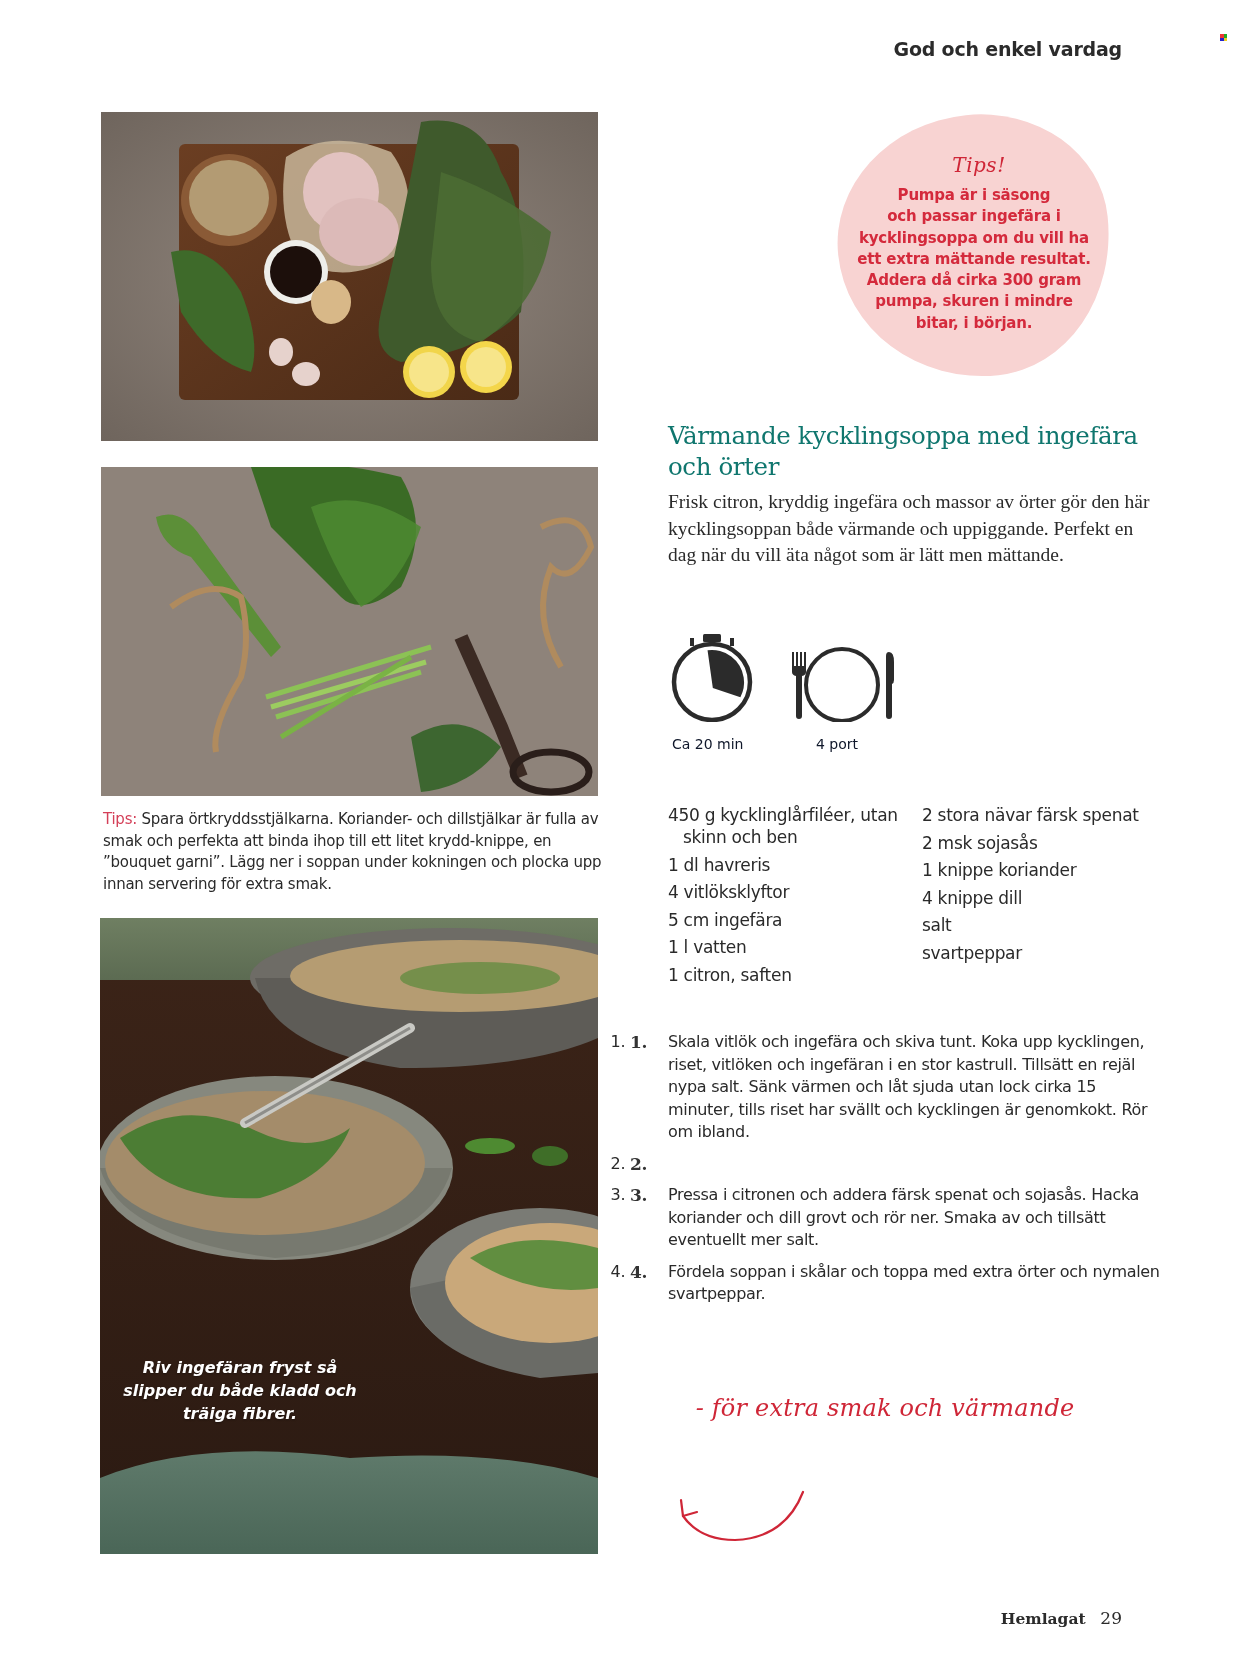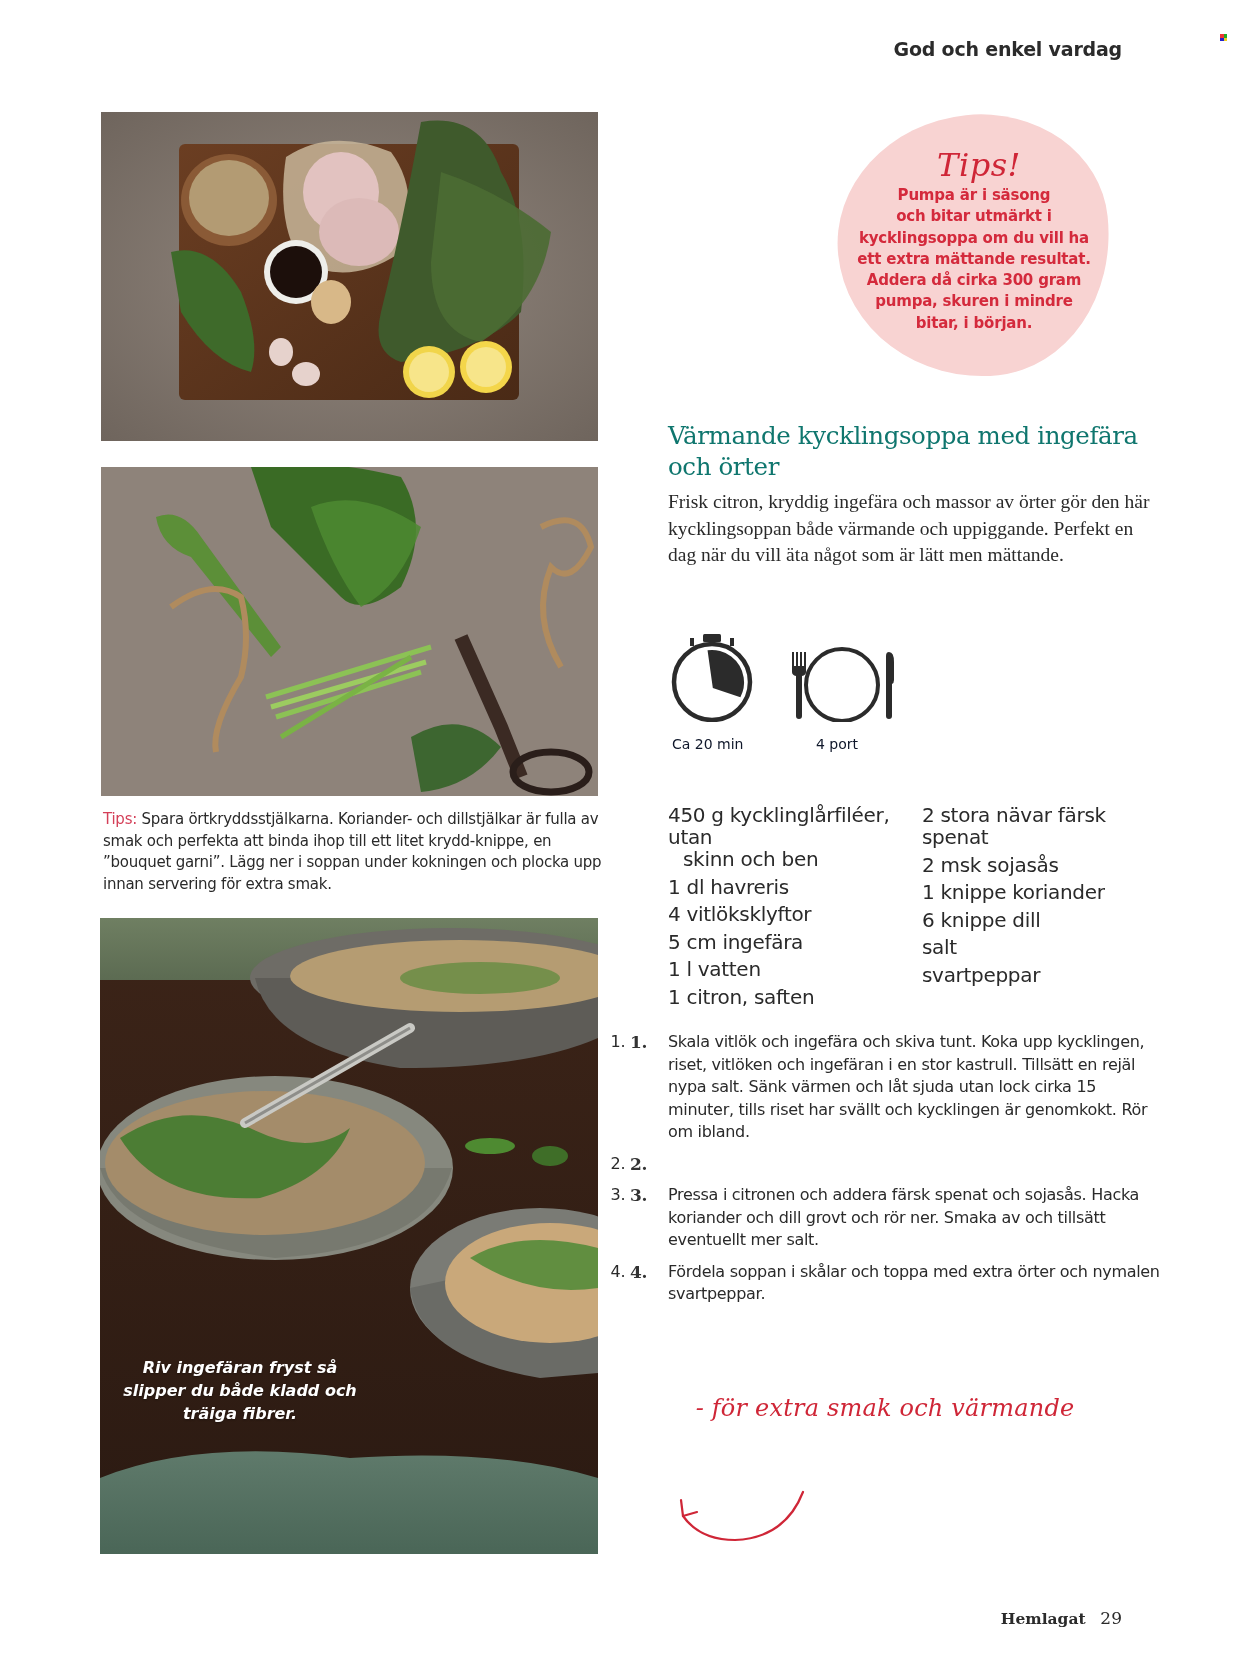--- a/index.html
+++ b/index.html
@@ -40,21 +40,21 @@
     position: absolute; left: 838px; top: 115px; width: 272px; height: 262px;
     background: #f8d3d2;
     border-radius: 52% 48% 46% 54% / 48% 44% 56% 52%;
     transform: rotate(-6deg);
   }
   .tip-blob-content {
     position: absolute; left: 838px; top: 148px; width: 272px; text-align: center;
     color: #d42a3c; font-family: "DejaVu Sans", sans-serif;
   }
   .tip-blob-title {
-    font-family: "DejaVu Serif", serif; font-style: italic; font-size: 32px; line-height: 34px;
+    font-family: "DejaVu Serif", serif; font-style: italic; font-size: 20px; line-height: 34px;
     color: #cf2637; margin-bottom: 3px; letter-spacing: 0.5px; padding-left: 10px;
   }
   .tip-blob-text { font-size: 15px; line-height: 21.3px; font-weight: bold; letter-spacing: -0.2px; }
 
   
   .recipe-title {
     position: absolute; left: 668px; top: 420px; width: 480px;
     font-family: "DejaVu Serif", serif; font-weight: normal; font-size: 24.5px; line-height: 31px;
     color: #0f766e; letter-spacing: -0.4px;
   }
@@ -69,21 +69,21 @@
   .meta-servings { left: 785px; width: 120px; }
   .meta svg { display: block; }
   .meta-label {
     position: absolute; top: 106px; white-space: nowrap;
     font-family: "DejaVu Sans", sans-serif; font-size: 14px; color: #0f172a;
   }
   .meta-time .meta-label { left: 6px; }
   .meta-servings .meta-label { left: 31px; }
 
   
-  .ingredients { position: absolute; top: 804px; font-family: "DejaVu Sans", sans-serif; font-size: 20px; color: #2a2a2a; letter-spacing: -0.3px; }
+  .ingredients { position: absolute; top: 804px; font-family: "DejaVu Sans", sans-serif; font-size: 17px; color: #2a2a2a; letter-spacing: -0.3px; }
   .ingredients-col1 { left: 668px; width: 250px; }
   .ingredients-col2 { left: 922px; width: 240px; }
   .ingredients li { list-style: none; line-height: 22px; margin-bottom: 5.5px; }
   .ingredients li .wrap { display: block; padding-left: 15px; }
 
   
   .steps { position: absolute; left: 630px; top: 1031px; width: 535px; font-family: "DejaVu Sans", sans-serif; font-size: 16px; color: #2a2a2a; letter-spacing: -0.3px; }
   .step { position: relative; padding-left: 38px; line-height: 22.5px; margin-bottom: 9px; }
   .step-num {
     position: absolute; left: 0; top: 0;
@@ -204,21 +204,21 @@
 </div>
 <div class="photo-caption">Riv ingefäran fryst så slipper du både kladd och träiga fibrer.</div>
 
 <p class="tip-left"><span class="tip-label">Tips:</span><span> Spara örtkryddsstjälkarna. Koriander- och dillstjälkar är fulla av smak och perfekta att binda ihop till ett litet krydd-knippe, en ”bouquet garni”. Lägg ner i soppan under kokningen och plocka upp innan servering för extra smak.</span></p>
 
 <div class="tip-blob"></div>
 <div class="tip-blob-content">
   <div class="tip-blob-title">Tips!</div>
   <div class="tip-blob-text">
     <div>Pumpa är i säsong</div>
-    <div>och bitar utmärkt i</div>
+    <div>och passar ingefära i</div>
     <div>kycklingsoppa om du vill ha</div>
     <div>ett extra mättande resultat.</div>
     <div>Addera då cirka 300 gram</div>
     <div>pumpa, skuren i mindre</div>
     <div>bitar, i början.</div>
   </div>
 </div>
 
 <h1 class="recipe-title">Värmande kycklingsoppa med ingefära och örter</h1>
 <p class="recipe-intro">Frisk citron, kryddig ingefära och massor av örter gör den här kycklingsoppan både värmande och uppiggande. Perfekt en dag när du vill äta något som är lätt men mättande.</p>
@@ -253,21 +253,21 @@
   <li>1 dl havreris</li>
   <li>4 vitlöksklyftor</li>
   <li>5 cm ingefära</li>
   <li>1 l vatten</li>
   <li>1 citron, saften</li>
 </ul>
 <ul class="ingredients ingredients-col2">
   <li>2 stora nävar färsk spenat</li>
   <li>2 msk sojasås</li>
   <li>1 knippe koriander</li>
-  <li>6 knippe dill</li>
+  <li>4 knippe dill</li>
   <li>salt</li>
   <li>svartpeppar</li>
 </ul>
 
 <ol class="steps">
   <li class="step"><span class="step-num">1.</span><span>Skala vitlök och ingefära och skiva tunt. Koka upp kycklingen, riset, vitlöken och ingefäran i en stor kastrull. Tillsätt en rejäl nypa salt. Sänk värmen och låt sjuda utan lock cirka 15 minuter, tills riset har svällt och kycklingen är genomkokt. Rör om ibland.</span></li>
   <li class="step"><span class="step-num">2.</span></li>
   <li class="step"><span class="step-num">3.</span><span>Pressa i citronen och addera färsk spenat och sojasås. Hacka koriander och dill grovt och rör ner. Smaka av och tillsätt eventuellt mer salt.</span></li>
   <li class="step"><span class="step-num">4.</span><span>Fördela soppan i skålar och toppa med extra örter och nymalen svartpeppar.</span></li>
 </ol>

